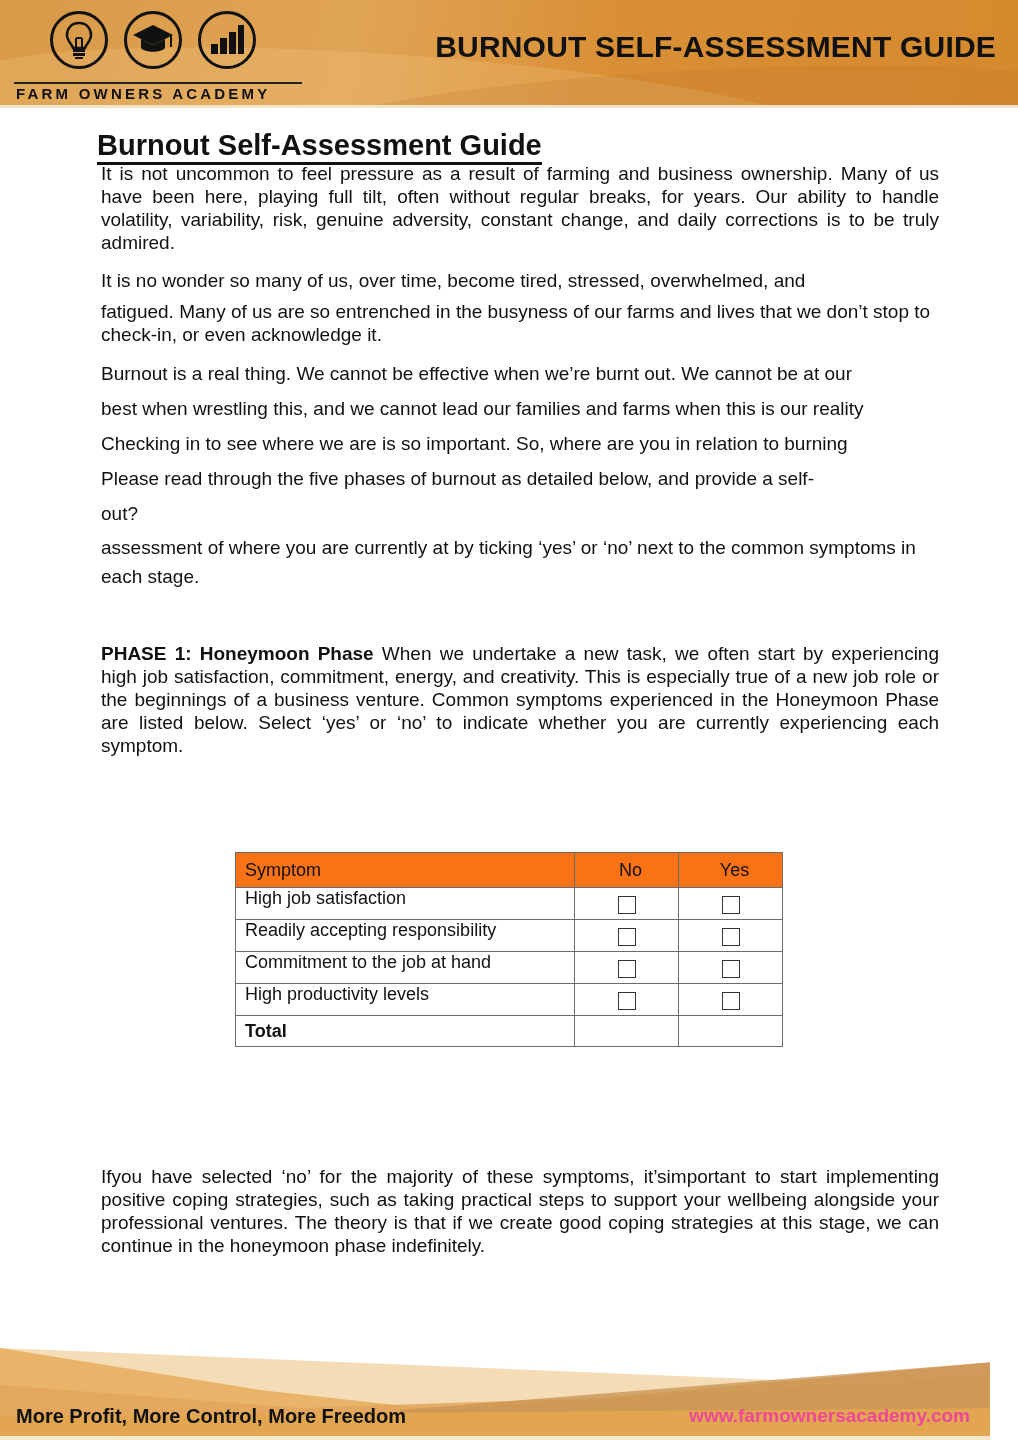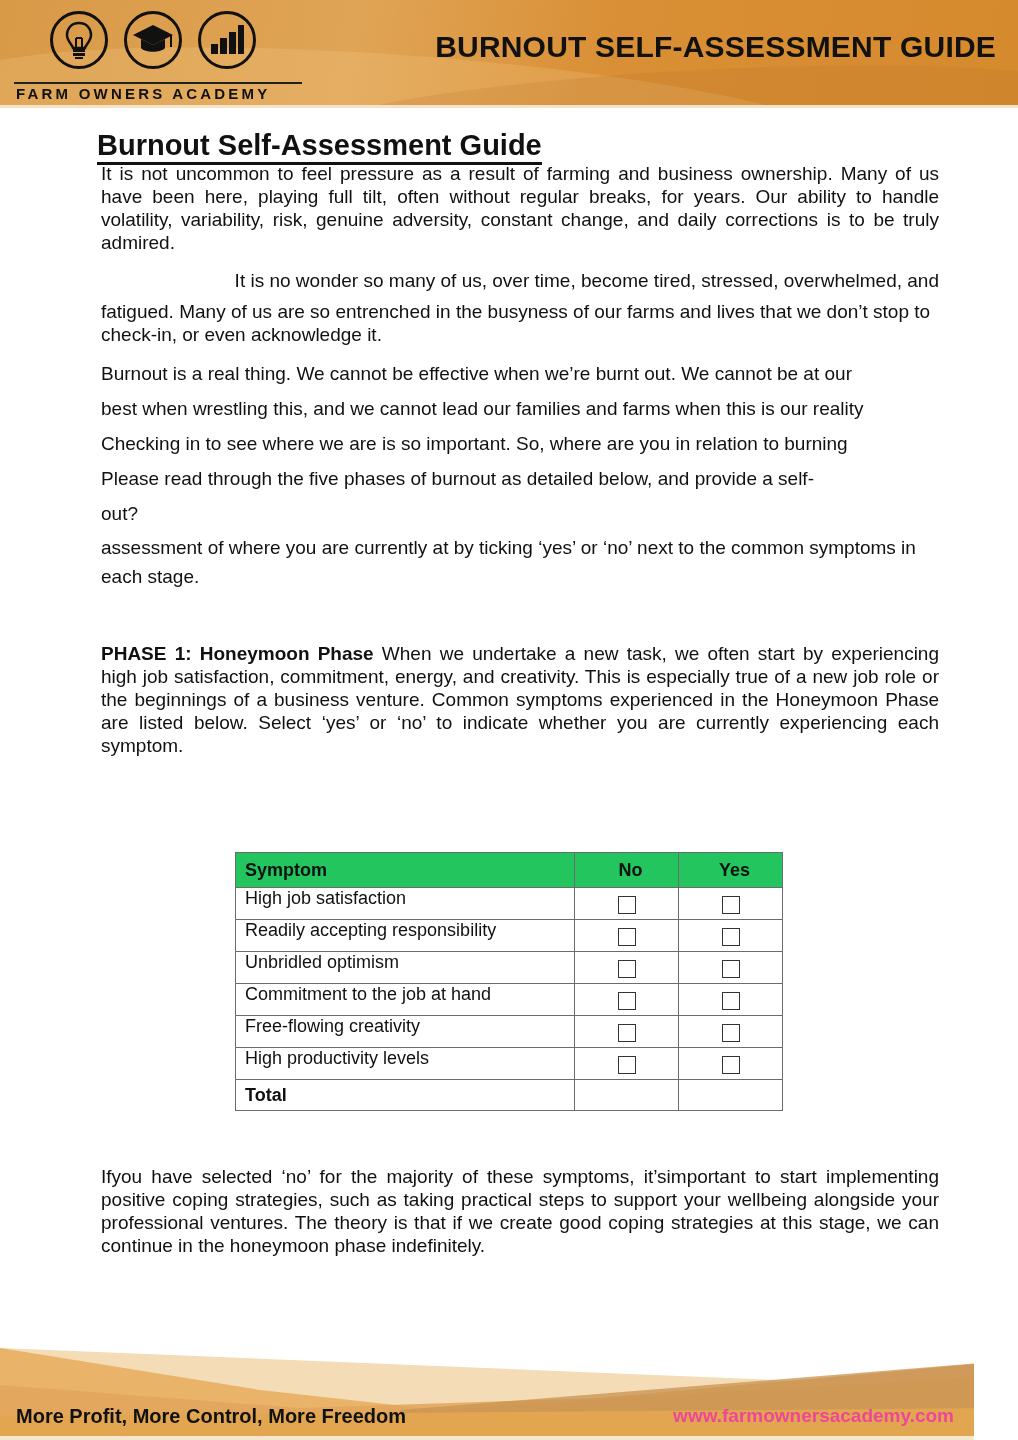--- a/index.html
+++ b/index.html
@@ -17,41 +17,41 @@
                display:flex; align-items:center; justify-content:center; }
   .logo-rule { position:absolute; left:14px; top:82px; width:288px; height:2px; background:#222; }
   .logo-text { position:absolute; left:16px; top:85px; font-weight:bold; font-size:15px; letter-spacing:3.2px; color:#111; }
   .header-title { position:absolute; right:22px; top:30px; font-weight:bold; font-size:30px; color:#111; letter-spacing:0.2px; }
 
   .content { position:absolute; left:97px; top:128px; width:846px; }
   .doc-title { font-size:29px; font-weight:bold; margin:0; line-height:34px; display:inline-block;
                border-bottom:3px solid #111; padding-bottom:0; }
   p { margin:4px; font-size:19px; line-height:23px; text-align:justify; }
   .p1 { margin-top:-3px; }
-  .p2 { margin-top:12px; text-align:right; line-height:30px; }
+  .p2 { margin-top:12px; text-align:left; line-height:30px; }
   .p2b { text-align:left; line-height:23px; }
   .p3 { margin-top:12px; text-align:left; line-height:31px; }
   .p4 { text-align:left; line-height:31px; }
   .phase { position:absolute; left:97px; top:638px; width:846px; }
   .phase b { font-weight:bold; }
 
   table.symptoms { position:absolute; left:235px; top:852px; width:548px; border-collapse:collapse; font-size:18px; }
   table.symptoms td, table.symptoms th { border:1.5px solid #6b6b6b; padding:0; }
-  table.symptoms th { background:#22c55e; height:34px; font-weight:bold; text-align:left; padding-left:9px; }
+  table.symptoms th { background:#f97316; height:34px; font-weight:normal; text-align:left; padding-left:9px; }
   table.symptoms th.c { text-align:center; padding-left:8px; }
   table.symptoms td { height:30px; vertical-align:top; }
   table.symptoms td.lbl { padding-left:9px; line-height:20px; width:329px; }
   table.symptoms td.cb { width:103px; text-align:center; vertical-align:middle; }
   .checkbox { display:inline-block; width:18px; height:18px; border:1.6px solid #333; box-sizing:border-box; margin-top:8px; cursor:pointer; }
   table.symptoms tr.total td { height:30px; vertical-align:middle; }
   table.symptoms tr.total td.lbl { font-weight:bold; line-height:30px; }
 
   .after { position:absolute; left:97px; top:1161px; width:846px; }
 
-  .footer { position:absolute; left:0; bottom:0; width:974px; height:110px; overflow:hidden; }
+  .footer { position:absolute; left:0; bottom:0; width:974px; height:110px; overflow:hidden;padding-left:16px; }
   .footer svg { position:absolute; left:0; top:0; }
   .footer-left { position:absolute; left:16px; bottom:12px; font-weight:bold; font-size:20px; color:#111; }
   .footer-right { position:absolute; right:20px; bottom:13px; font-weight:bold; font-size:19px; color:#ec4899; }
 </style>
 </head>
 <body>
 
 <div class="header">
   <div class="swoosh1"></div>
   <div class="swoosh2"></div>
@@ -117,31 +117,21 @@
       <td class="lbl">High job satisfaction</td>
       <td class="cb"><span class="checkbox"></span></td>
       <td class="cb"><span class="checkbox"></span></td>
     </tr>
     <tr>
       <td class="lbl">Readily accepting responsibility</td>
       <td class="cb"><span class="checkbox"></span></td>
       <td class="cb"><span class="checkbox"></span></td>
     </tr>
     <tr>
-      <td class="lbl">Unbridled optimism</td>
-      <td class="cb"><span class="checkbox"></span></td>
-      <td class="cb"><span class="checkbox"></span></td>
-    </tr>
-    <tr>
       <td class="lbl">Commitment to the job at hand</td>
-      <td class="cb"><span class="checkbox"></span></td>
-      <td class="cb"><span class="checkbox"></span></td>
-    </tr>
-    <tr>
-      <td class="lbl">Free-flowing creativity</td>
       <td class="cb"><span class="checkbox"></span></td>
       <td class="cb"><span class="checkbox"></span></td>
     </tr>
     <tr>
       <td class="lbl">High productivity levels</td>
       <td class="cb"><span class="checkbox"></span></td>
       <td class="cb"><span class="checkbox"></span></td>
     </tr>
     <tr class="total">
       <td class="lbl">Total</td>

